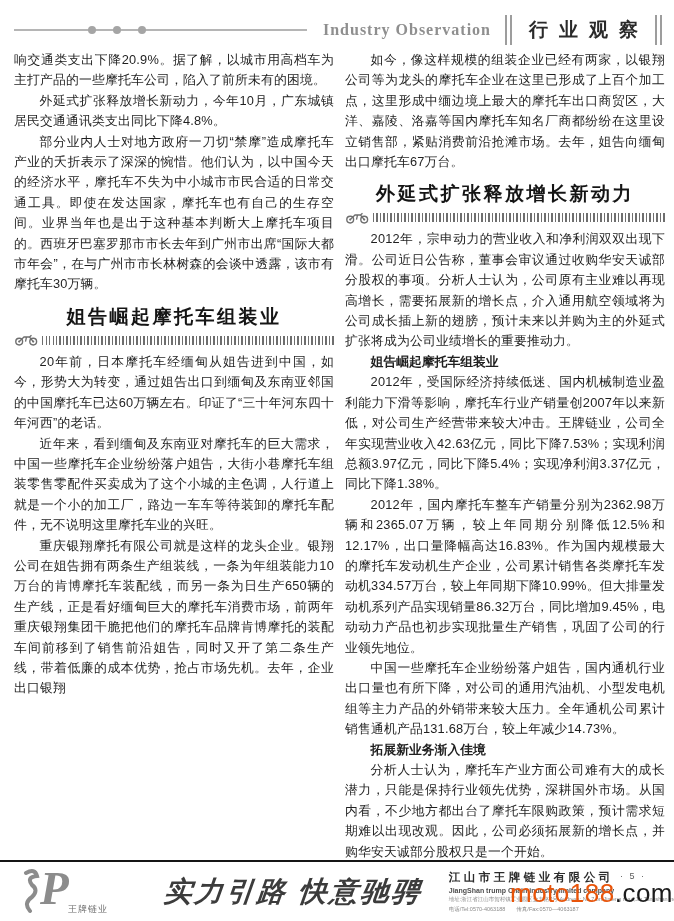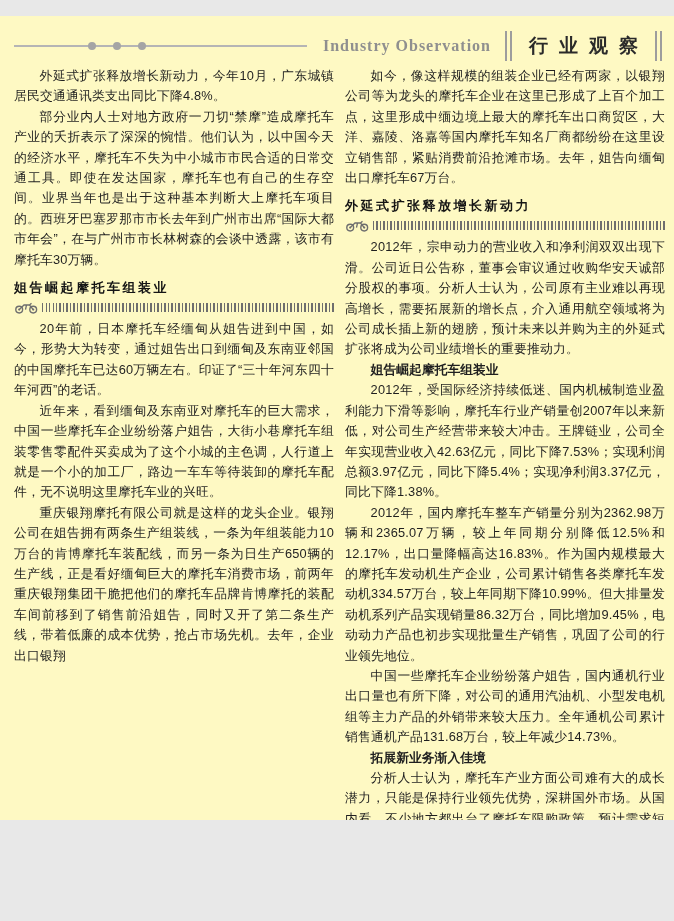--- a/index.html
+++ b/index.html
@@ -1,41 +1,41 @@
 <!DOCTYPE html>
 <html><head>
 <meta charset="utf-8">
 <style>
   * { margin:0; padding:0; box-sizing:border-box; }
   html,body { background:#e8e8e8; }
   body { font-family:"Liberation Sans", sans-serif; }
   .page {
-    position:relative; width:674px; height:804px; margin:16px auto;
-    background:#fef9c3; overflow:hidden; color:#1f1f1f;
+    position:relative; width:674px; height:921px; margin:0 auto;
+    background:#ffffff; overflow:hidden; color:#1f1f1f;
   }
 
   
   .hdr { position:absolute; top:14px; left:14px; right:12px; height:32px;
          display:flex; align-items:center; }
   .hdr-rule { position:relative; flex:1; height:2px; background:#b5b5b5; margin-right:16px; }
   .hdr-dot { position:absolute; top:-3px; width:8px; height:8px; border-radius:50%; background:#a5a5a5; }
   .hdr-en { font-family:"Liberation Serif", serif; font-weight:bold; font-size:16px;
             color:#8f8f8f; letter-spacing:1px; white-space:nowrap; margin-right:14px; }
   .dbar { width:7px; height:30px; border-left:2px solid #9d9d9d; border-right:2px solid #9d9d9d; }
   .hdr-cn { font-size:19px; font-weight:bold; color:#2a2a2a; letter-spacing:11px;
             padding:0 6px 0 17px; white-space:nowrap; }
 
   
   .content { position:absolute; top:50px; left:14px; right:9px; height:808px;
              display:flex; gap:11px; }
   .col { width:320px; overflow:hidden; }
   .para { font-size:12.8px; line-height:20.4px; text-align:justify;
           text-indent:2em; color:#1f1f1f; letter-spacing:0.2px; }
   .para.noindent { text-indent:0; }
-  .col-heading { font-size:13px; font-weight:bold; text-align:left;
+  .col-heading { font-size:19px; font-weight:bold; text-align:center;
                  letter-spacing:2.5px; color:#151515; margin:9px 0 4px; }
   .subhead { font-size:12.8px; line-height:20.4px; font-weight:bold;
              text-indent:2em; color:#1f1f1f; }
   .divider { display:flex; align-items:center; height:13px; margin:2px 0 5px; }
   .divider .moto { flex:0 0 auto; margin-right:3px; line-height:0; }
   .divider .stripes { flex:1; height:9px;
       background:repeating-linear-gradient(90deg,#6e6e6e 0 1.3px,transparent 1.3px 3.5px); }
 
   
   .footer { position:absolute; left:0; right:0; top:860px; bottom:0;
@@ -75,20 +75,21 @@
       <span class="hdr-dot" style="left:124px"></span>
     </div>
     <div class="hdr-en">Industry Observation</div>
     <span class="dbar"></span>
     <div class="hdr-cn">行业观察</div>
     <span class="dbar"></span>
   </div>
 
   <div class="content">
     <section class="col">
+        <p class="para noindent">响交通类支出下降20.9%。据了解，以城市用高档车为主打产品的一些摩托车公司，陷入了前所未有的困境。</p>
         <p class="para">外延式扩张释放增长新动力，今年10月，广东城镇居民交通通讯类支出同比下降4.8%。</p>
         <p class="para">部分业内人士对地方政府一刀切“禁摩”造成摩托车产业的夭折表示了深深的惋惜。他们认为，以中国今天的经济水平，摩托车不失为中小城市市民合适的日常交通工具。即使在发达国家，摩托车也有自己的生存空间。业界当年也是出于这种基本判断大上摩托车项目的。西班牙巴塞罗那市市长去年到广州市出席“国际大都市年会”，在与广州市市长林树森的会谈中透露，该市有摩托车30万辆。</p>
         <h2 class="col-heading">姐告崛起摩托车组装业</h2>
         <div class="divider">
           <span class="moto"><svg width="25" height="12" viewBox="0 0 25 12">
               <circle cx="5.2" cy="7.6" r="3.4" fill="none" stroke="#6e6e6e" stroke-width="1.4"></circle>
               <circle cx="19.2" cy="7.6" r="3.4" fill="none" stroke="#6e6e6e" stroke-width="1.4"></circle>
               <circle cx="5.2" cy="7.6" r="1.1" fill="#6e6e6e"></circle>
               <circle cx="19.2" cy="7.6" r="1.1" fill="#6e6e6e"></circle>
               <path d="M5.2 7.6 L10 3 L15.5 3 L19.2 7.6 M12.5 3 L11.5 7.6 M15.5 3 L17.5 1.2" fill="none" stroke="#6e6e6e" stroke-width="1.3"></path>

